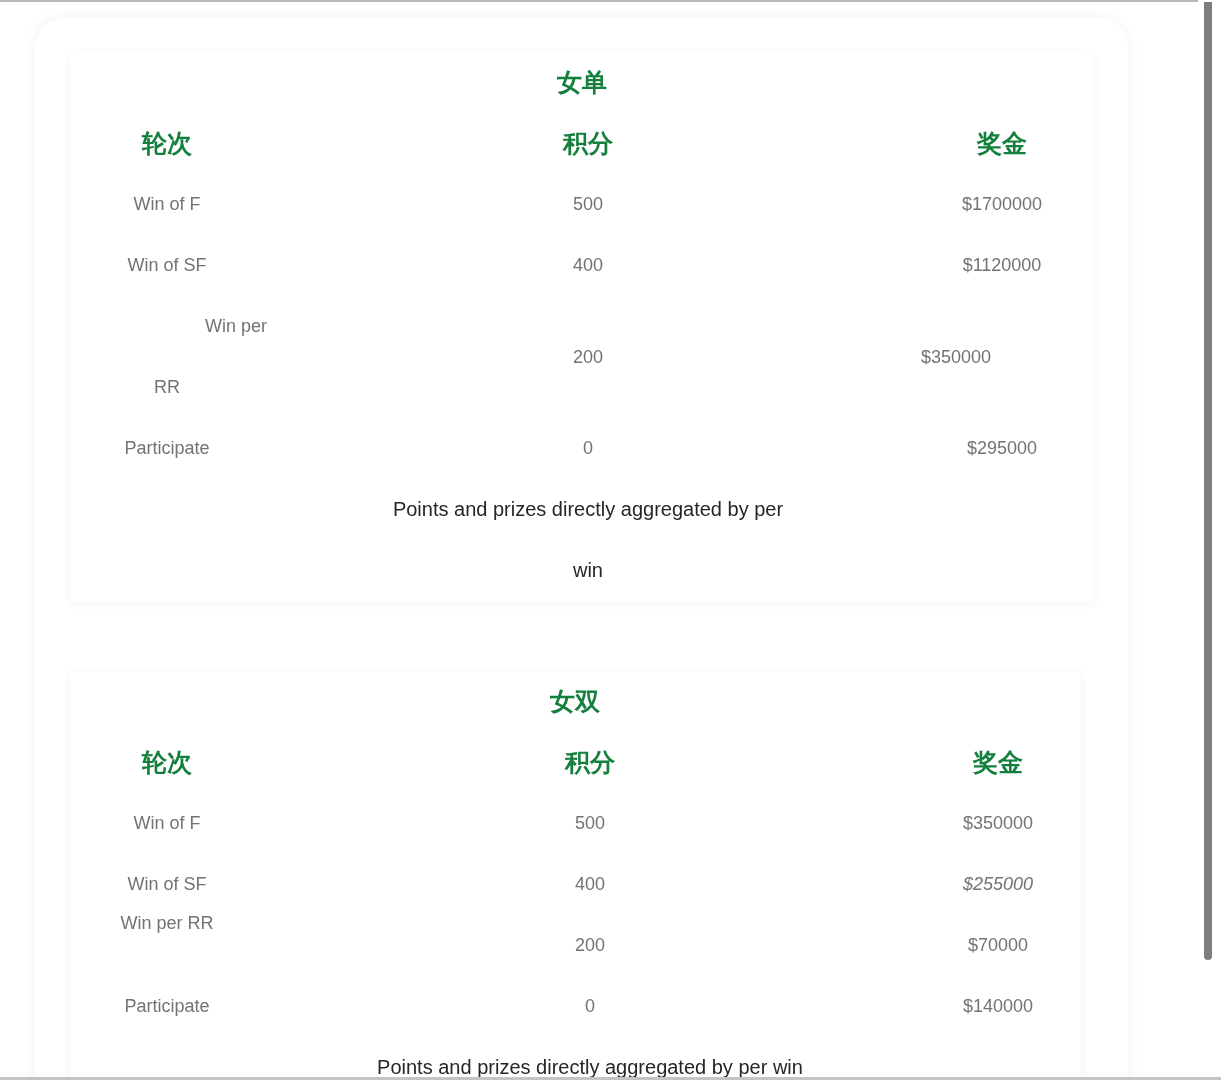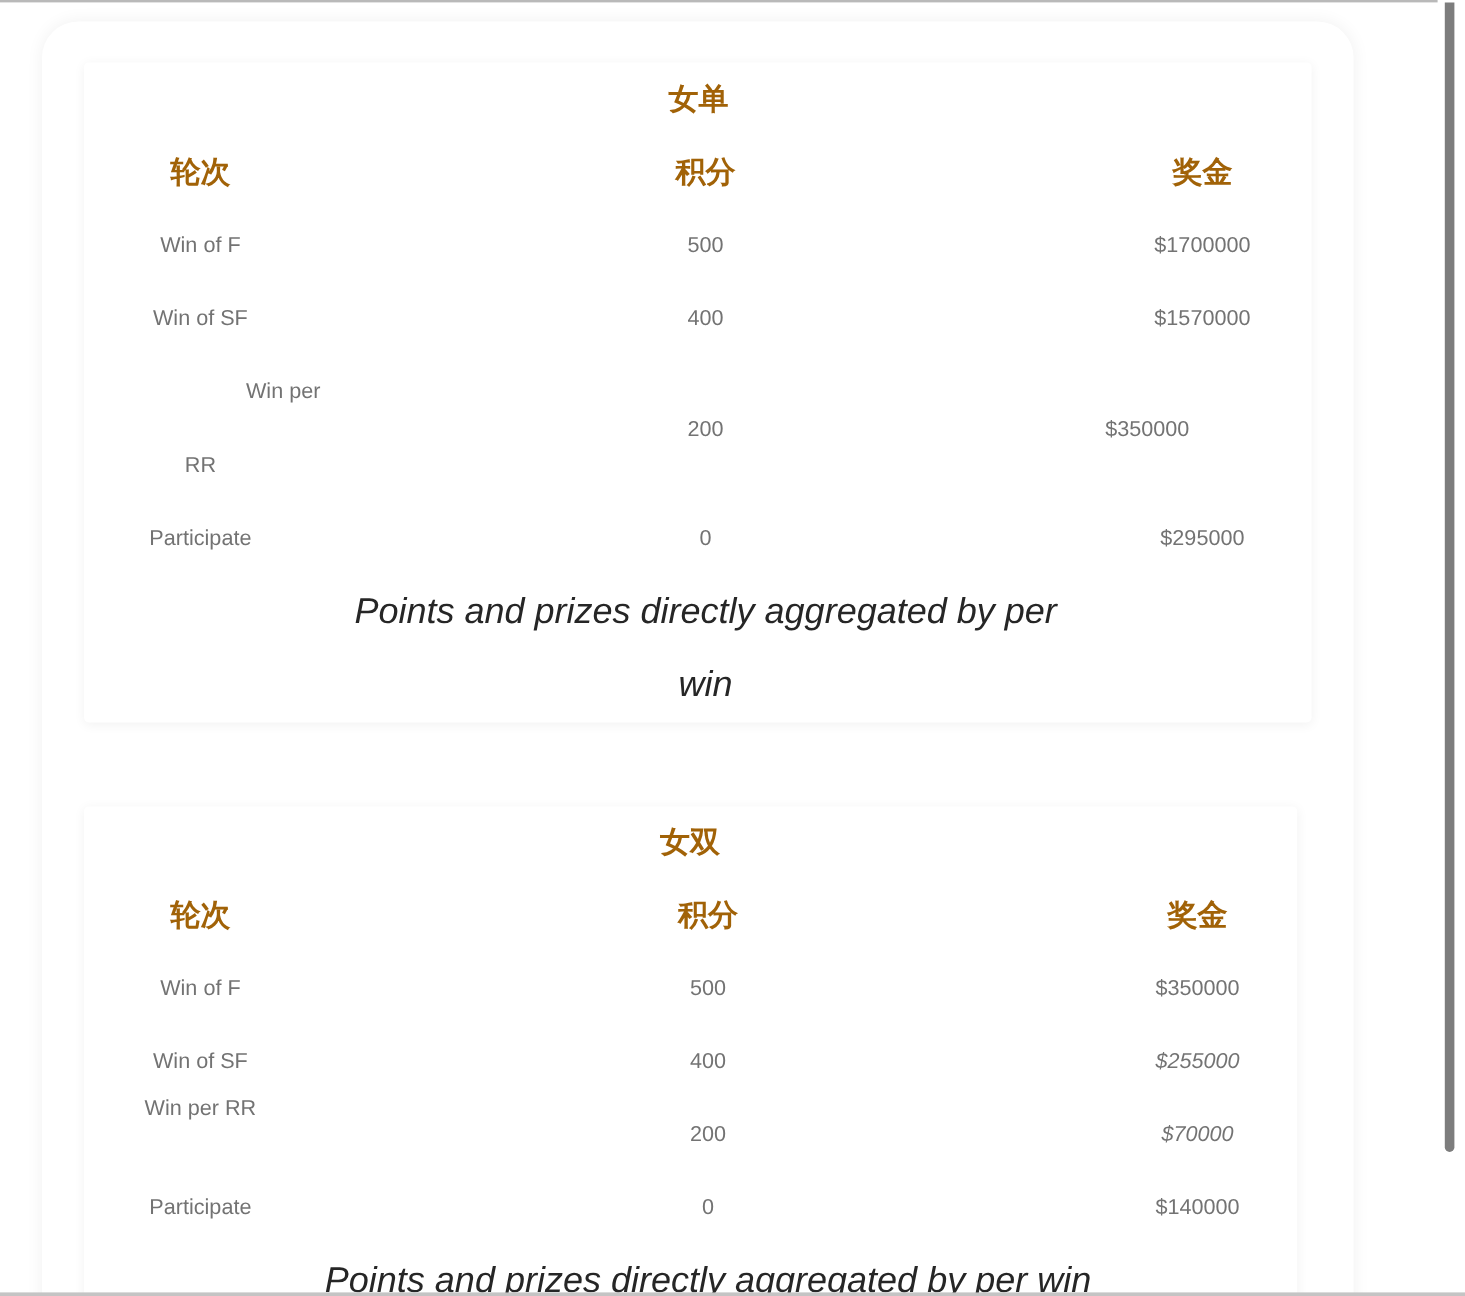--- a/index.html
+++ b/index.html
@@ -50,23 +50,23 @@
     font-size: 18px;
     line-height: 61px;
     text-align: center;
     white-space: nowrap;
     color: #737373;
   }
   .title, .head {
     font-weight: bold;
     font-family: "DejaVu Sans", sans-serif;
     font-size: 25px;
-    color: #a16207;
+    color: #15803d;
   }
-  .note { font-size: 30px; color: #262626; font-style: italic; }
+  .note { font-size: 20px; color: #262626; }
 </style>
 </head>
 <body>
 
 <div class="top-rule"></div>
 
 <div class="outer-card"></div>
 
 <div class="table-card card-singles"></div>
 <div>
@@ -75,21 +75,21 @@
   <div class="cell head" style="left:67px; top:113px; width:200px;">轮次</div>
   <div class="cell head" style="left:488px; top:113px; width:200px;">积分</div>
   <div class="cell head" style="left:902px; top:113px; width:200px;">奖金</div>
 
   <div class="cell" style="left:67px; top:174px; width:200px;">Win of F</div>
   <div class="cell" style="left:488px; top:174px; width:200px;">500</div>
   <div class="cell" style="left:902px; top:174px; width:200px;">$1700000</div>
 
   <div class="cell" style="left:67px; top:235px; width:200px;">Win of SF</div>
   <div class="cell" style="left:488px; top:235px; width:200px;">400</div>
-  <div class="cell" style="left:902px; top:235px; width:200px;">$1570000</div>
+  <div class="cell" style="left:902px; top:235px; width:200px;">$1120000</div>
 
   <div class="cell" style="left:67px; top:296px; width:200px;text-align:right;">Win per</div>
   <div class="cell" style="left:67px; top:357px; width:200px;">RR</div>
   <div class="cell" style="left:488px; top:327px; width:200px;">200</div>
   <div class="cell" style="left:856px; top:327px; width:200px;">$350000</div>
 
   <div class="cell" style="left:67px; top:418px; width:200px;">Participate</div>
   <div class="cell" style="left:488px; top:418px; width:200px;">0</div>
   <div class="cell" style="left:902px; top:418px; width:200px;">$295000</div>
 
@@ -108,21 +108,21 @@
   <div class="cell" style="left:67px; top:793px; width:200px;">Win of F</div>
   <div class="cell" style="left:490px; top:793px; width:200px;">500</div>
   <div class="cell" style="left:898px; top:793px; width:200px;">$350000</div>
 
   <div class="cell" style="left:67px; top:854px; width:200px;">Win of SF</div>
   <div class="cell" style="left:490px; top:854px; width:200px;">400</div>
   <div class="cell" style="left:898px; top:854px; width:200px;font-style:italic;">$255000</div>
 
   <div class="cell" style="left:67px; top:893px; width:200px;">Win per RR</div>
   <div class="cell" style="left:490px; top:915px; width:200px;">200</div>
-  <div class="cell" style="left:898px; top:915px; width:200px;font-style:italic;">$70000</div>
+  <div class="cell" style="left:898px; top:915px; width:200px;">$70000</div>
 
   <div class="cell" style="left:67px; top:976px; width:200px;">Participate</div>
   <div class="cell" style="left:490px; top:976px; width:200px;">0</div>
   <div class="cell" style="left:898px; top:976px; width:200px;">$140000</div>
 
   <div class="cell note" style="left:190px; top:1037px; width:800px;">Points and prizes directly aggregated by per win</div>
 </div>
 
 <div class="scrollbar-track">
   <div class="scrollbar-thumb" style="left:6px;"></div>

